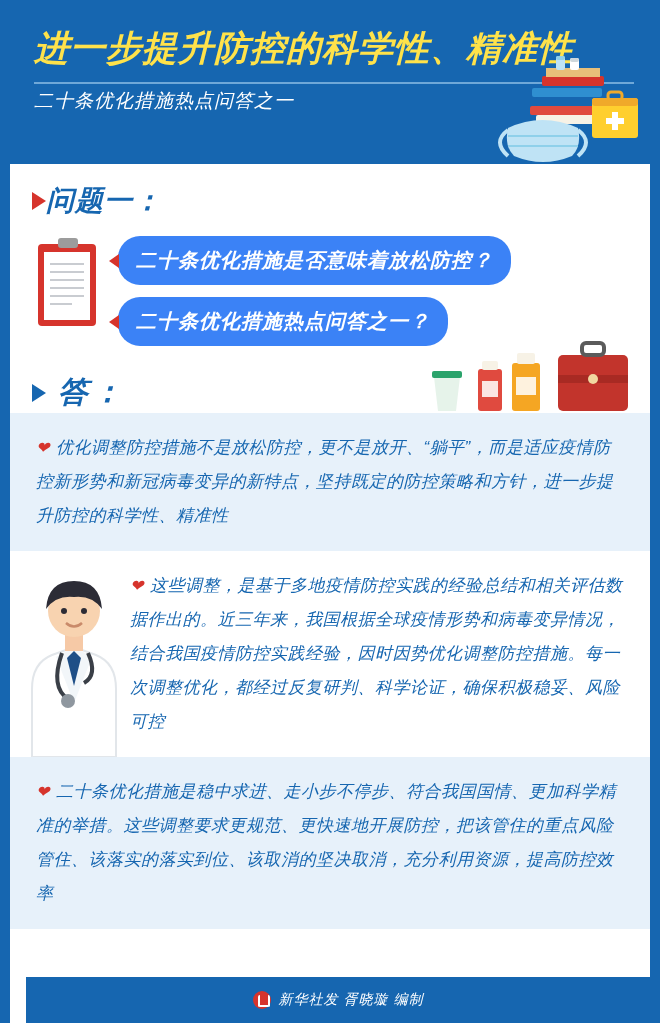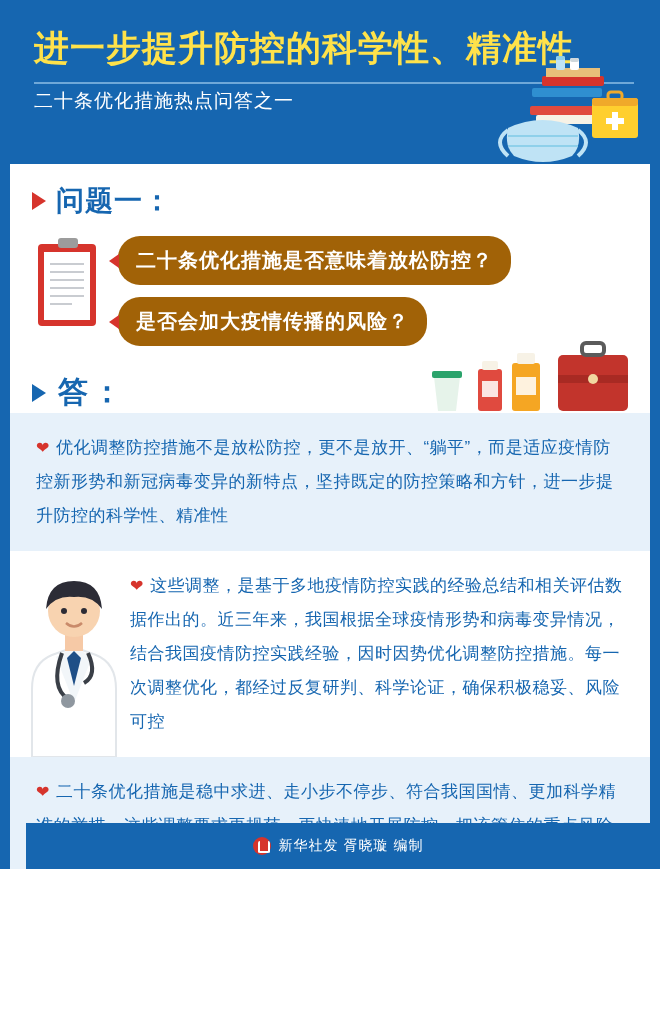--- a/index.html
+++ b/index.html
@@ -4,25 +4,26 @@
 <style>
   * { box-sizing: border-box; margin: 0; padding: 0; }
   html, body {
     width: 660px; height: 1023px;
     font-family: "Liberation Sans", sans-serif;
     background: #ffffff;
     overflow: hidden;
   }
   .poster {
     position: relative;
-    width: 660px; height: 869px;
+    width: 660px; height: 1023px;
     background: #ffffff;
     border-left: 10px solid #1666b0;
     border-right: 10px solid #1666b0;
     overflow: hidden;
+    font-style: italic;
   }
   
   .header {
     position: relative;
     height: 164px;
     background: #1666b0;
     padding: 26px 24px 0 24px;
     overflow: hidden;
   }
   .header-title {
@@ -49,21 +50,20 @@
   .header-art { position: absolute; right: 6px; bottom: -10px; width: 180px; height: 120px; }
   
   .qa-body {
     position: relative;
     background: #ffffff;
     padding: 0 0 0 0;
   }
   .q-row {
     display: flex;
     align-items: center;
-    gap: 10px;
     padding: 18px 0 0 22px;
   }
   .tri {
     width: 0; height: 0;
     border-left: 14px solid #d6342c;
     border-top: 9px solid transparent;
     border-bottom: 9px solid transparent;
   }
   .tri.blue { border-left-color: #1666b0; }
   .q-label {
@@ -73,21 +73,21 @@
     position: relative;
     display: flex;
     padding: 10px 0 6px 22px;
     min-height: 120px;
   }
   .clipboard { width: 72px; flex: 0 0 72px; position: relative; margin-top: 6px; }
   .bubbles { margin-left: 14px; padding-top: 6px; }
   .bubble {
     position: relative;
     display: inline-block;
-    background: #a16207;
+    background: #3b82f6;
     color: #fff;
     font-size: 20px;
     font-weight: bold;
     letter-spacing: 1px;
     padding: 11px 18px;
     border-radius: 22px;
     margin-bottom: 12px;
   }
   .bubble::after {
     content: "";
@@ -207,21 +207,21 @@
             <line x1="18" y1="36" x2="52" y2="36"></line>
             <line x1="18" y1="44" x2="52" y2="44"></line>
             <line x1="18" y1="52" x2="52" y2="52"></line>
             <line x1="18" y1="60" x2="52" y2="60"></line>
             <line x1="18" y1="68" x2="40" y2="68"></line>
           </g>
         </svg>
       </div>
       <div class="bubbles">
         <div class="bubble">二十条优化措施是否意味着放松防控？</div>
-        <div class="bubble">是否会加大疫情传播的风险？</div>
+        <div class="bubble">二十条优化措施热点问答之一？</div>
       </div>
     </div>
 
     <div class="a-row">
       <span class="tri blue"></span>
       <span class="a-label">答：</span>
       <svg class="a-art" viewBox="0 0 210 86">
 
         <path d="M8 44 h26 l-4 34 h-18 z" fill="#e6f3ea"></path>
         <rect x="6" y="38" width="30" height="7" rx="2" fill="#2aa36b"></rect>

